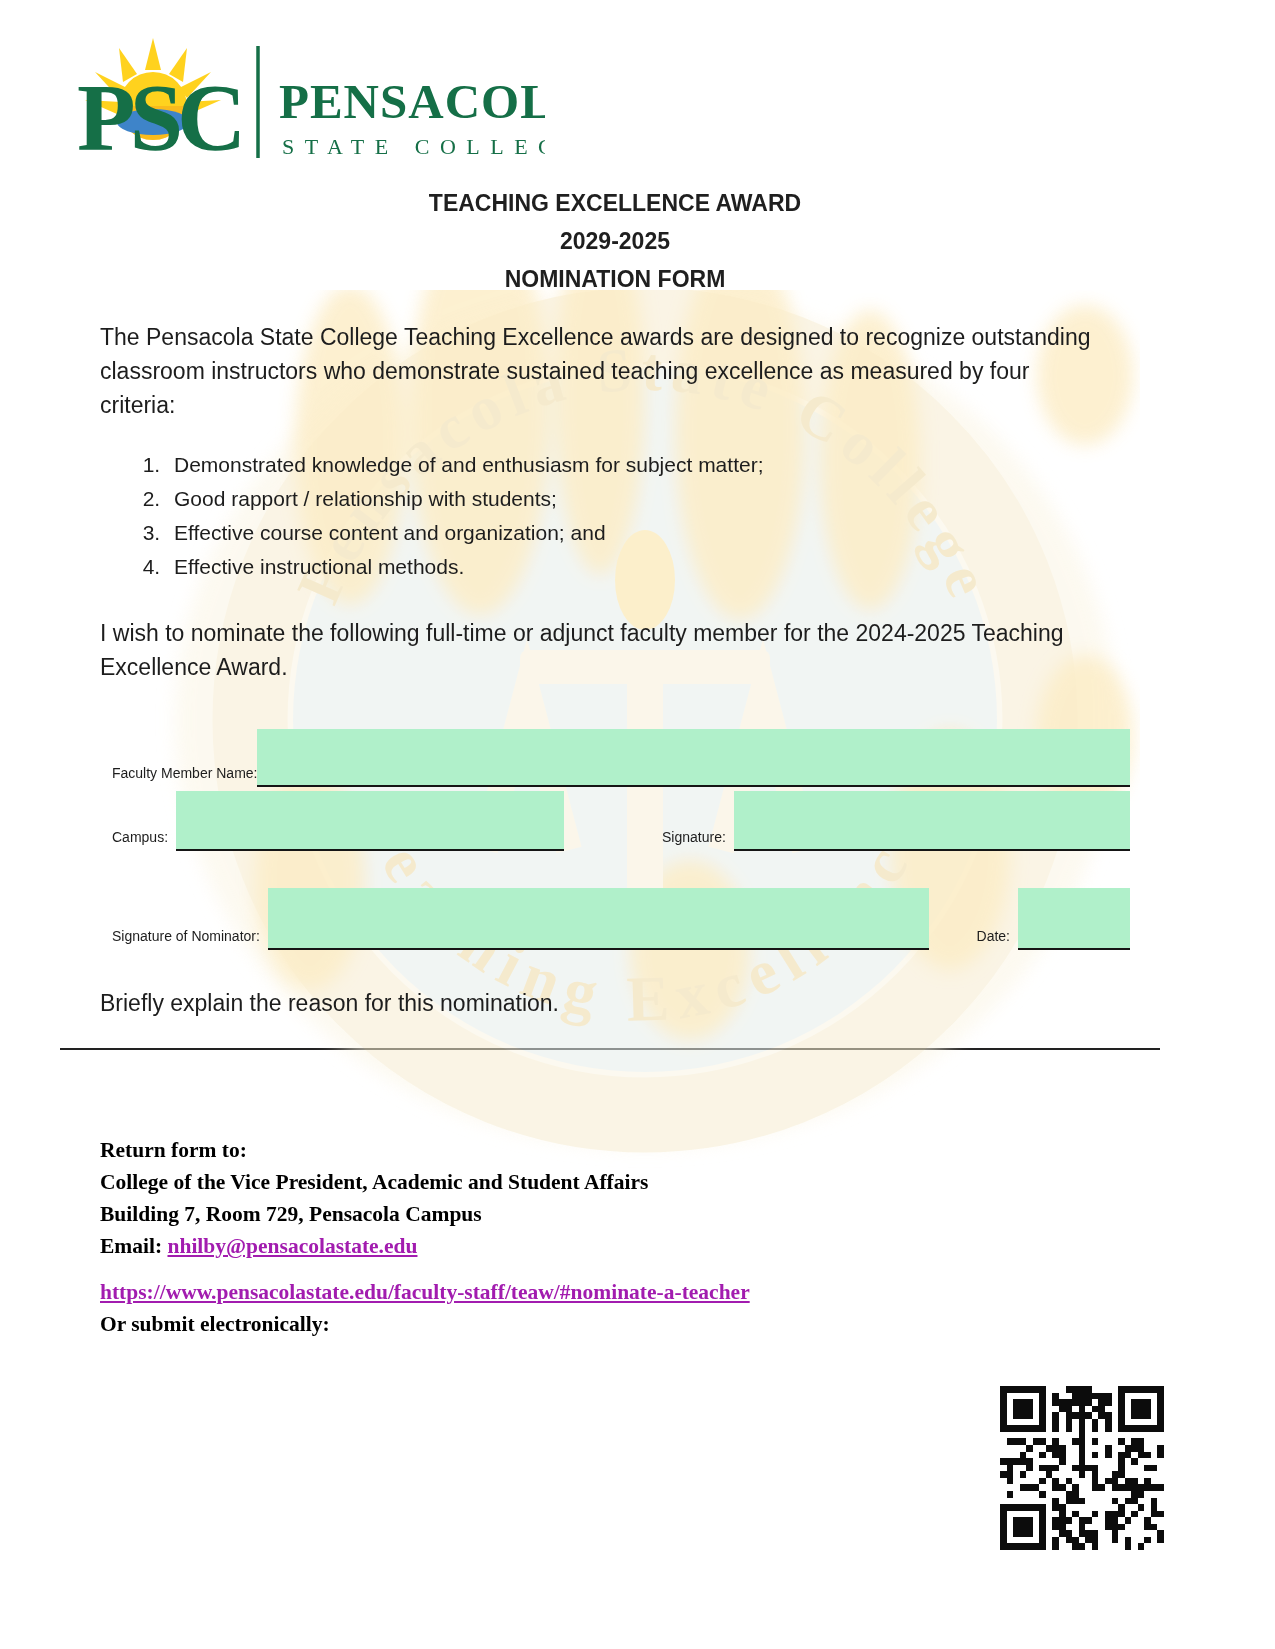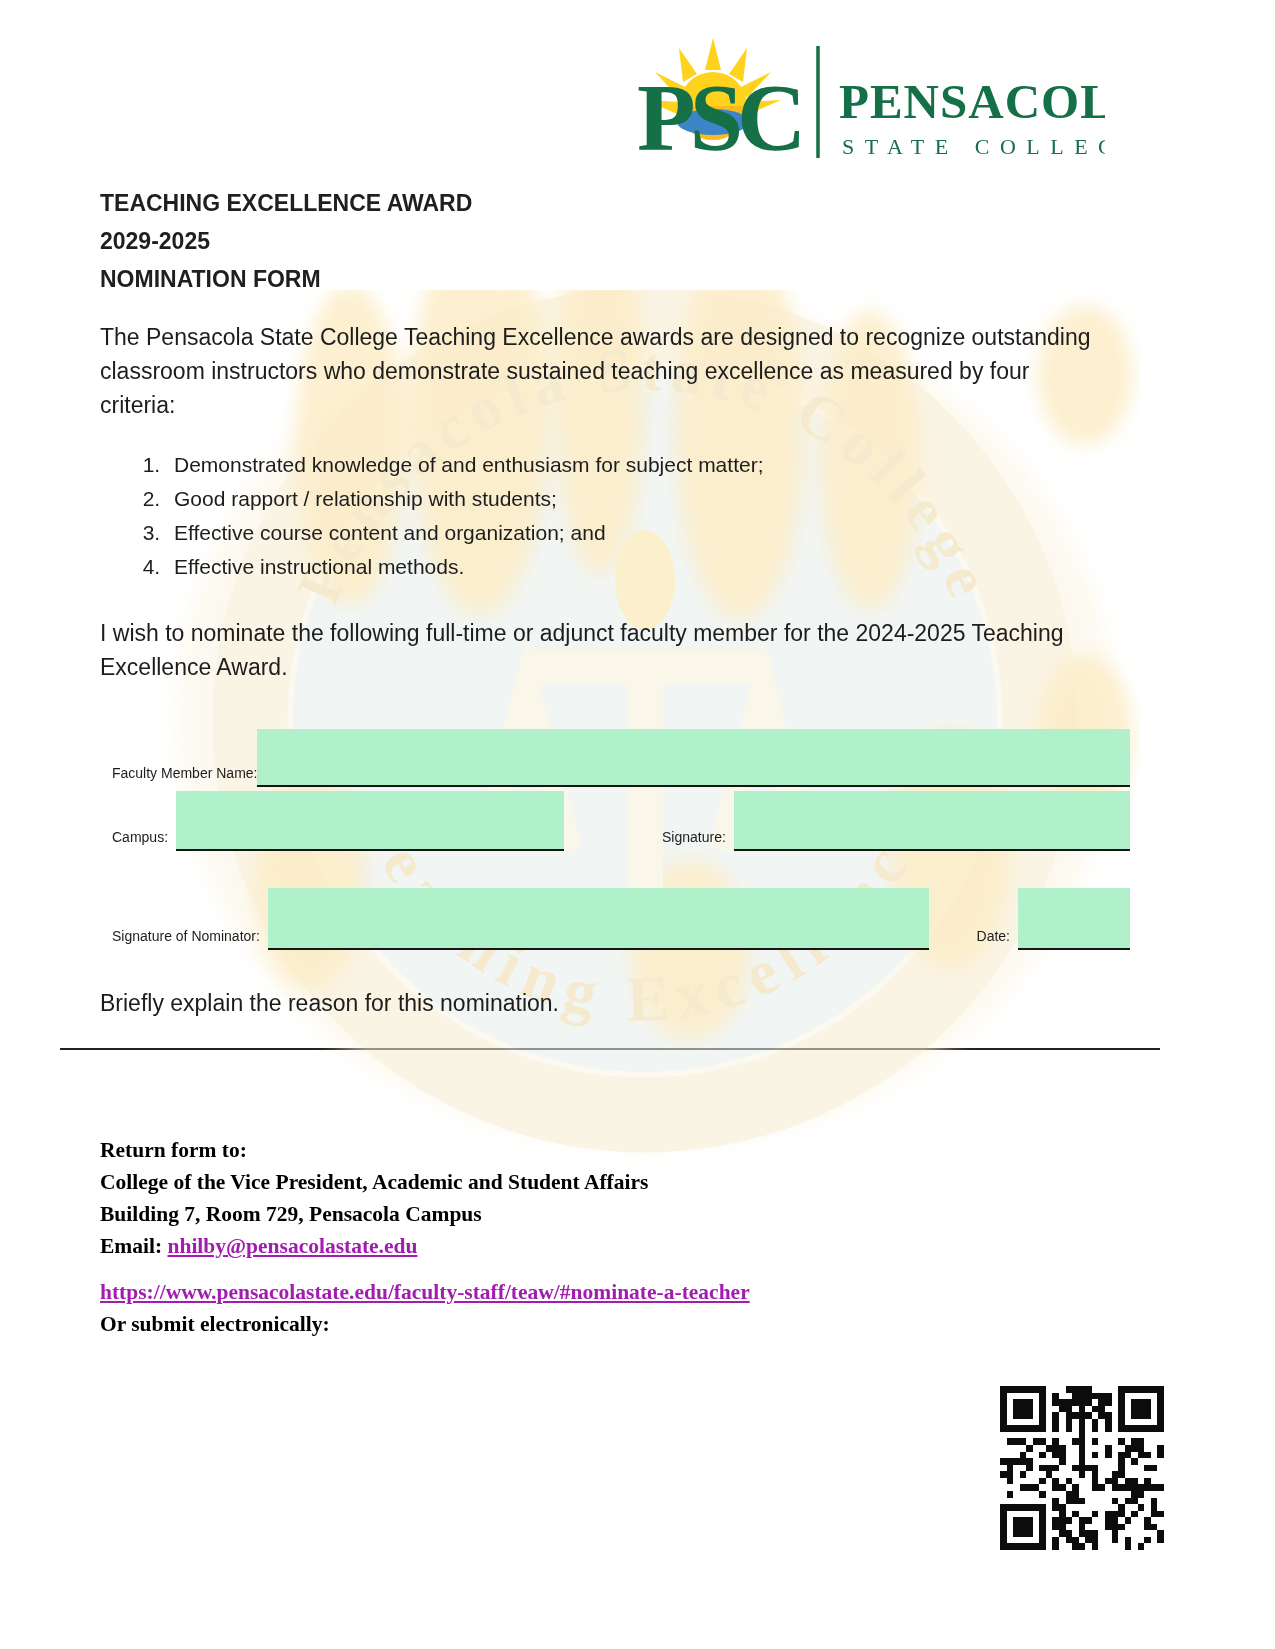--- a/index.html
+++ b/index.html
@@ -12,24 +12,24 @@
     color:#1d1d1d;
   }
   
   .watermark{
     position:absolute;left:150px;top:290px;width:990px;height:880px;
     opacity:.55;pointer-events:none;z-index:0;
   }
   
   .content{position:relative;z-index:1;padding:0 145px 0 100px;}
   
-  .logo-wrap{margin-top:36px;height:132px;display:flex;justify-content:flex-end;}
+  .logo-wrap{margin-top:36px;height:132px;display:flex;justify-content:flex-start;}
   .logo-wrap svg{transform:translateX(-25px);}
   
-  .title-block{margin-top:16px;}
+  .title-block{margin-top:16px;text-align:center;}
   .title-line{font-size:23px;font-weight:bold;line-height:38px;color:#1f1f1f;}
   
   .para{font-size:23px;line-height:34px;max-width:1000px;margin:0;}
   .intro{margin-top:22px;}
   .criteria-list{margin:26px 0 0 0;padding:0 0 0 66px;font-size:21px;line-height:34px;}
   .criteria-list li{padding-left:8px;}
   .nominate{margin-top:32px;}
   
   .field-row{display:flex;align-items:flex-end;}
   .row-faculty{margin-top:45px;}

